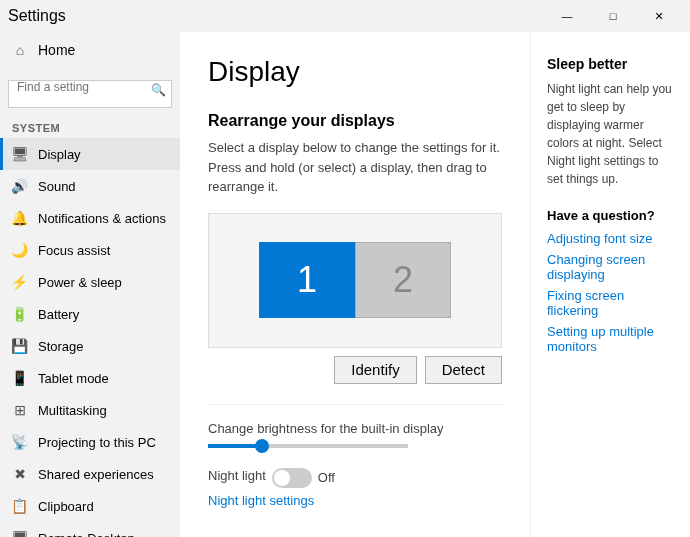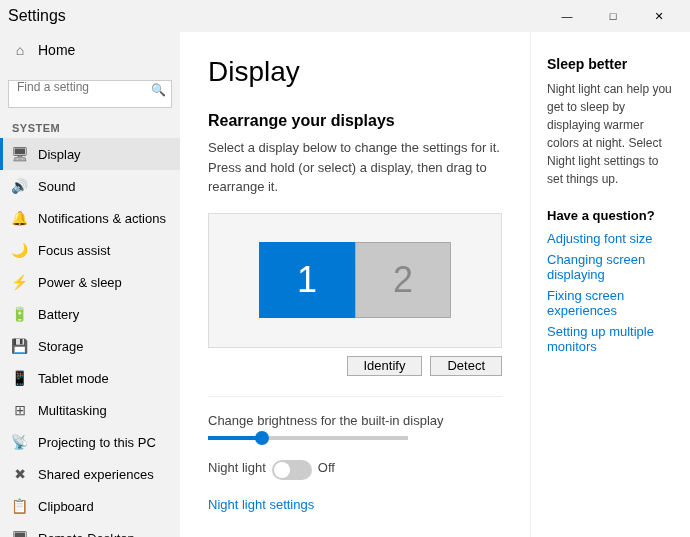--- a/index.html
+++ b/index.html
@@ -188,25 +188,25 @@
       color: #888;
       border: 1px solid #aaa;
     }
     .display-buttons {
       display: flex;
       justify-content: flex-end;
       gap: 8px;
       margin-bottom: 20px;
     }
     .btn {
-      height: 20px;
+      height: 28px;
       padding: 0 16px;
       border: 1px solid #adadad;
       background: #f0f0f0;
-      font-size: 13px;
+      font-size: 15px;
       cursor: pointer;
       color: #000;
     }
 
     
     .brightness-section { margin-bottom: 20px; }
     .brightness-label { font-size: 13px; color: #444; margin-bottom: 8px; }
     .slider-container {
       display: flex;
       align-items: center;
@@ -226,22 +226,23 @@
       height: 14px;
       background: #0078d4;
       border-radius: 50%;
       cursor: pointer;
     }
 
     
     .night-light-section { margin-bottom: 4px; }
     .night-light-row {
       display: flex;
+      align-items: center;
       gap: 6px;
-      margin-bottom: 16px;
+      margin-bottom: 4px;
     }
     .toggle {
       width: 40px;
       height: 20px;
       background: #ccc;
       border-radius: 10px;
       position: relative;
       cursor: pointer;
     }
     .toggle.off { background: #ccc; }
@@ -428,17 +429,17 @@
 
   </div>
 
   <div class="right-panel">
     <div class="right-title">Sleep better</div>
     <div class="right-desc">Night light can help you get to sleep by displaying warmer colors at night. Select Night light settings to set things up.</div>
 
     <div class="right-question">Have a question?</div>
     <a class="right-link">Adjusting font size</a>
     <a class="right-link">Changing screen displaying</a>
-    <a class="right-link">Fixing screen experiences</a>
+    <a class="right-link">Fixing screen flickering</a>
     <a class="right-link">Setting up multiple monitors</a>
   </div>
 
 </div>
 
 </body></html>

